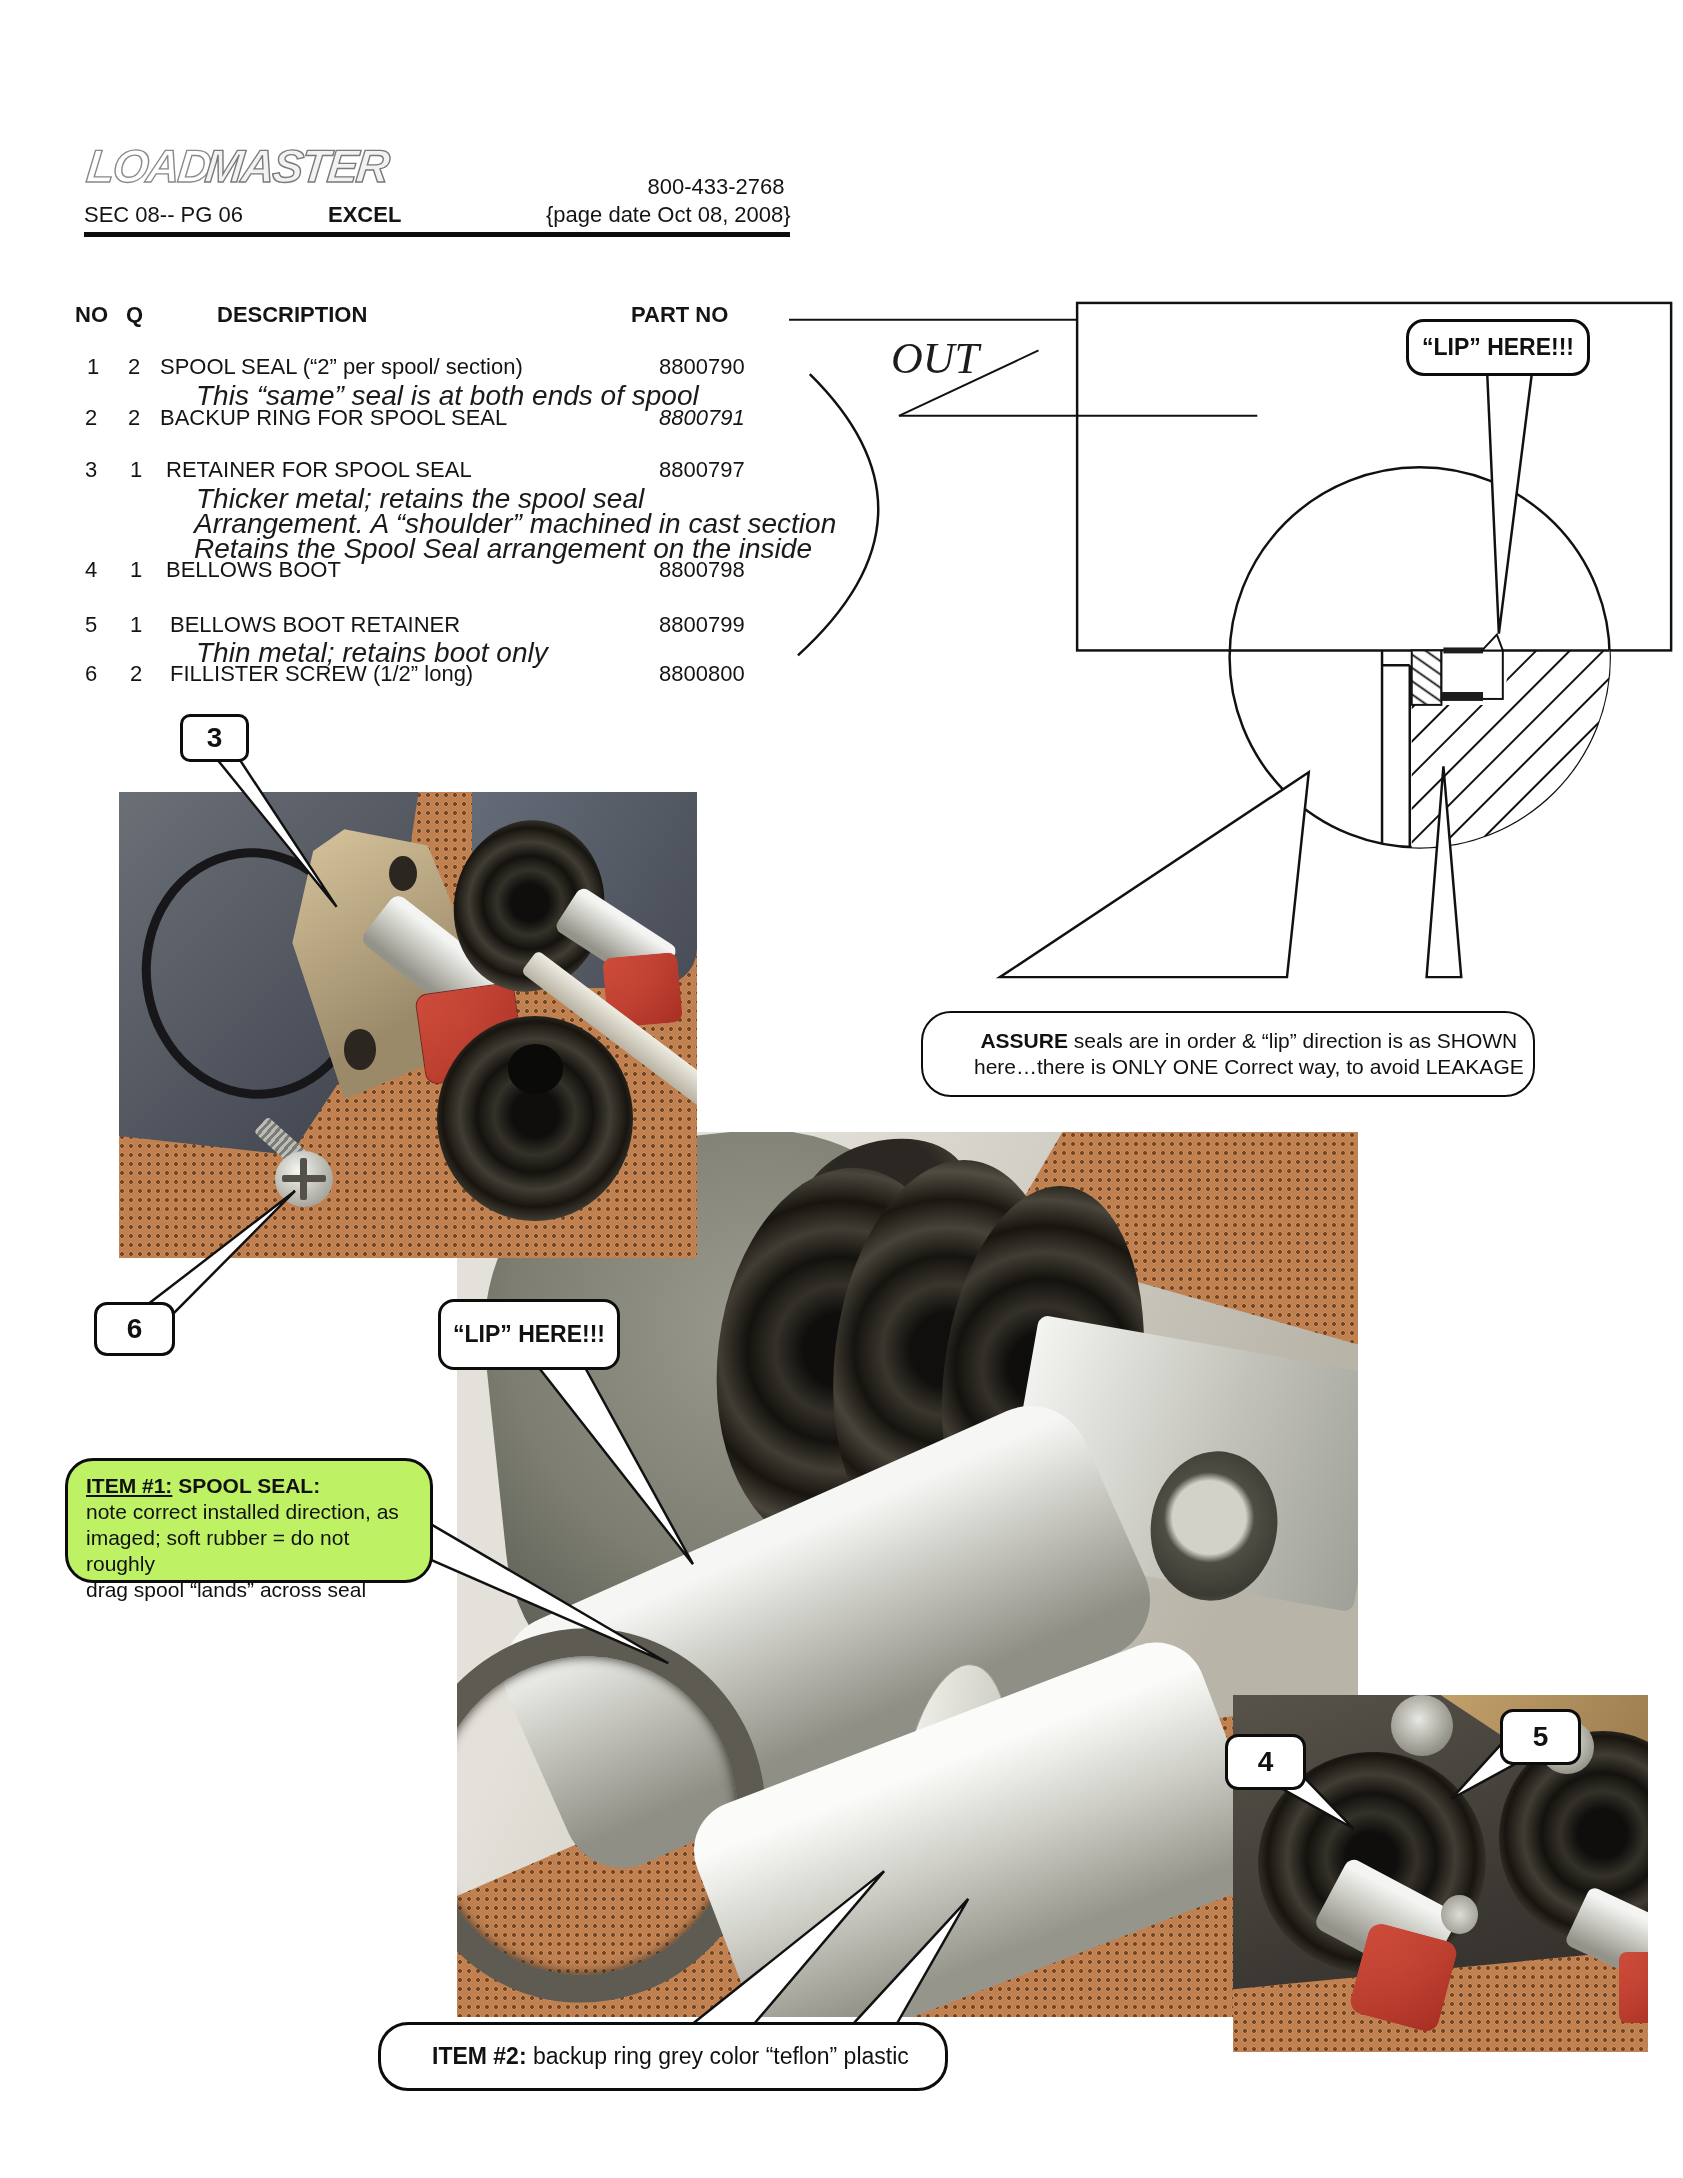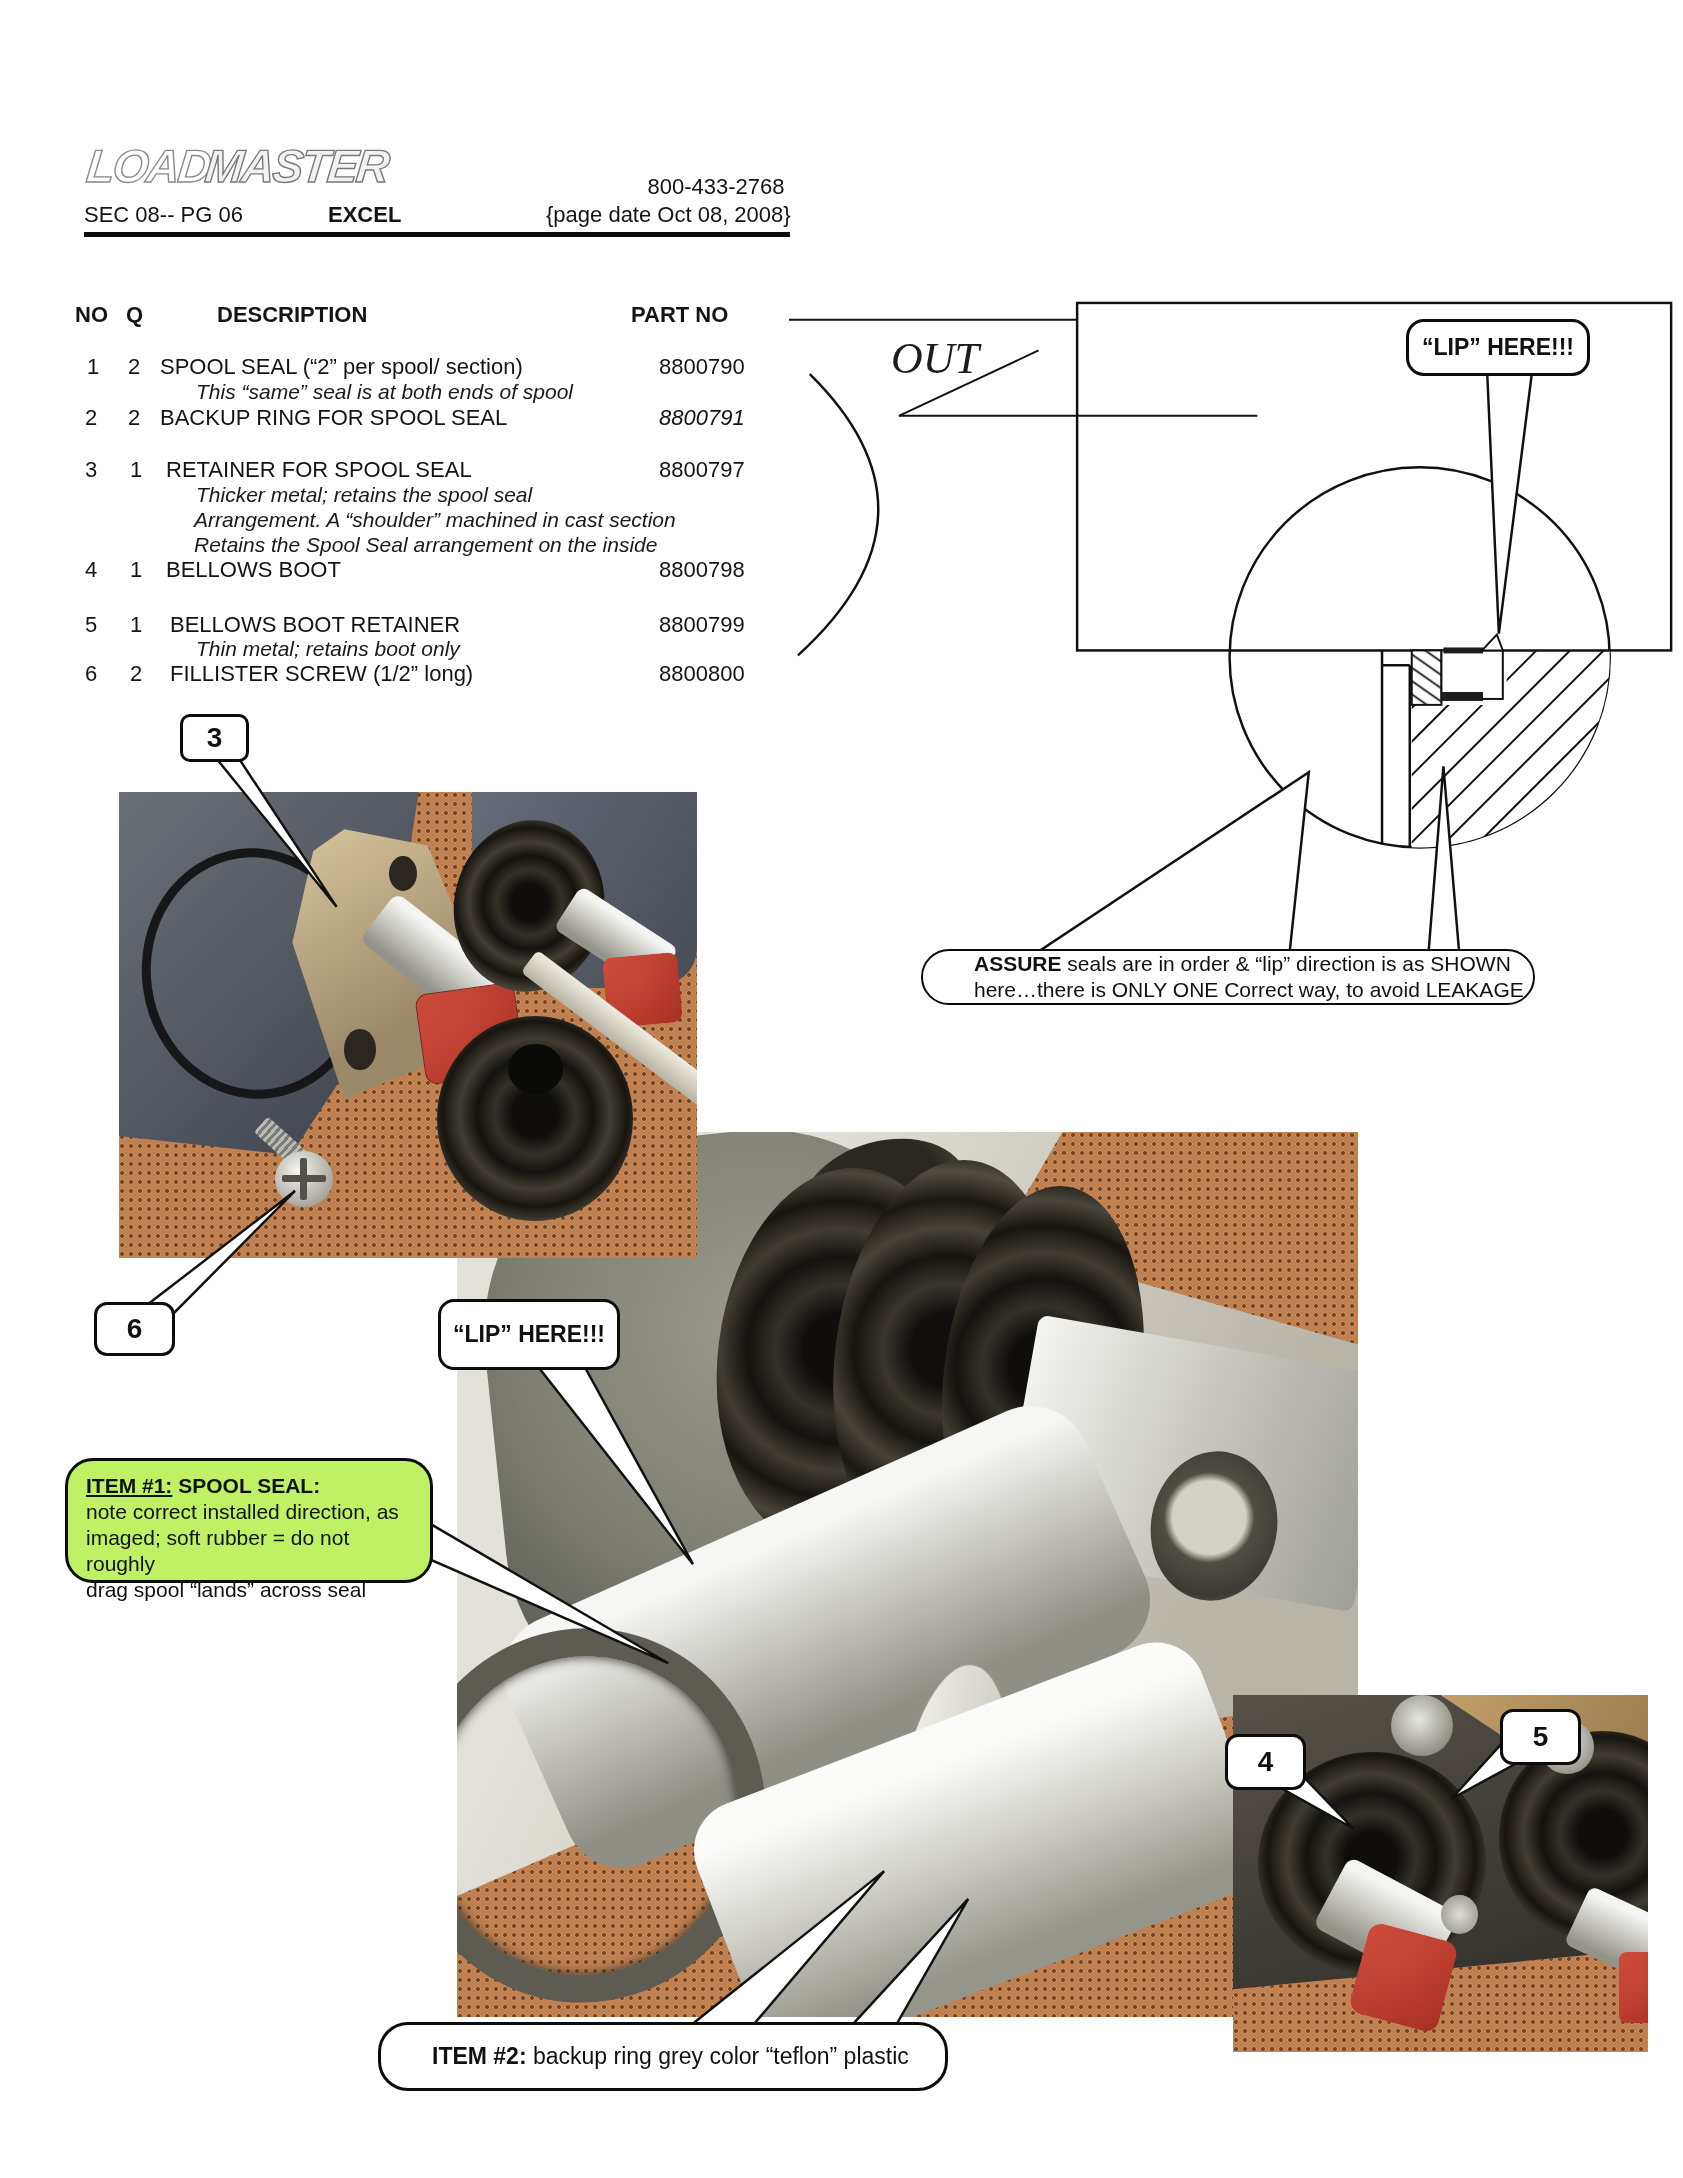--- a/index.html
+++ b/index.html
@@ -1,21 +1,21 @@
 <!DOCTYPE html>
 <html><head>
 <meta charset="utf-8">
 <style>
   html,body{margin:0;padding:0;background:#e8e8e8;}
   #page{position:relative;width:1683px;height:2178px;background:#ffffff;overflow:hidden;
         font-family:"Liberation Sans", sans-serif;color:#111;}
   .abs{position:absolute;}
   .t{position:absolute;font-size:22px;white-space:nowrap;color:#141414;}
   .b{font-weight:bold;}
-  .i{position:absolute;font-size:21px;font-style:italic;white-space:nowrap;color:#1a1a1a;}
+  .i{position:absolute;font-size:28px;font-style:italic;white-space:nowrap;color:#1a1a1a;}
   .rule{position:absolute;background:#0d0d0d;}
   
   .logo{position:absolute;left:87px;top:139px;font-size:46px;font-style:italic;font-weight:bold;
         letter-spacing:-2px;transform:skewX(-6deg);white-space:nowrap;}
   .logo .lg1{color:#ffffff;-webkit-text-stroke:1.4px #8a8a8a;text-stroke:1.4px #8a8a8a;}
   .logo .lg2{color:#f2f2f2;-webkit-text-stroke:1.4px #7a7a7a;text-stroke:1.4px #7a7a7a;margin-left:-4px;}
   
   .bubble{position:absolute;background:#fff;border:3px solid #0c0c0c;border-radius:18px;
           display:flex;align-items:center;justify-content:center;z-index:6;}
   .badge{position:absolute;background:#fff;border:3px solid #0c0c0c;border-radius:13px;
@@ -190,21 +190,21 @@
     <polygon points="1518,1760 1466,1817 1543,1775" fill="#ffffff" stroke="#111" stroke-width="2.5"></polygon>
   </svg>
 
   <div class="cad" style="left:891px;top:333px;font-size:44px;">OUT</div>
   <div class="cad" style="left:1339px;top:572px;font-size:27px;">round spool</div>
 
   <div class="bubble" style="left:1406px;top:319px;width:178px;height:51px;font-weight:bold;font-size:23px;">
     <span>“LIP” HERE!!!</span>
   </div>
 
-  <div class="bubble" style="left:921px;top:949px;width:614px;height:56px;border-radius:30px;border-width:2.5px;justify-content:flex-start;padding-left:51px;box-sizing:border-box;">
+  <div class="bubble" style="left:921px;top:1011px;width:614px;height:86px;border-radius:30px;border-width:2.5px;justify-content:flex-start;padding-left:51px;box-sizing:border-box;text-align:center;">
     <div style="font-size:21px;line-height:26px;">
       <div><span class="b">ASSURE</span><span> seals are in order &amp; “lip” direction is as SHOWN</span></div>
       <div>here…there is ONLY ONE Correct way, to avoid LEAKAGE</div>
     </div>
   </div>
 
   <div class="badge" style="left:180px;top:714px;width:63px;height:42px;border-radius:10px;">
       <span>3</span>
     </div>
   <div class="badge" style="left:94px;top:1302px;width:75px;height:48px;">

